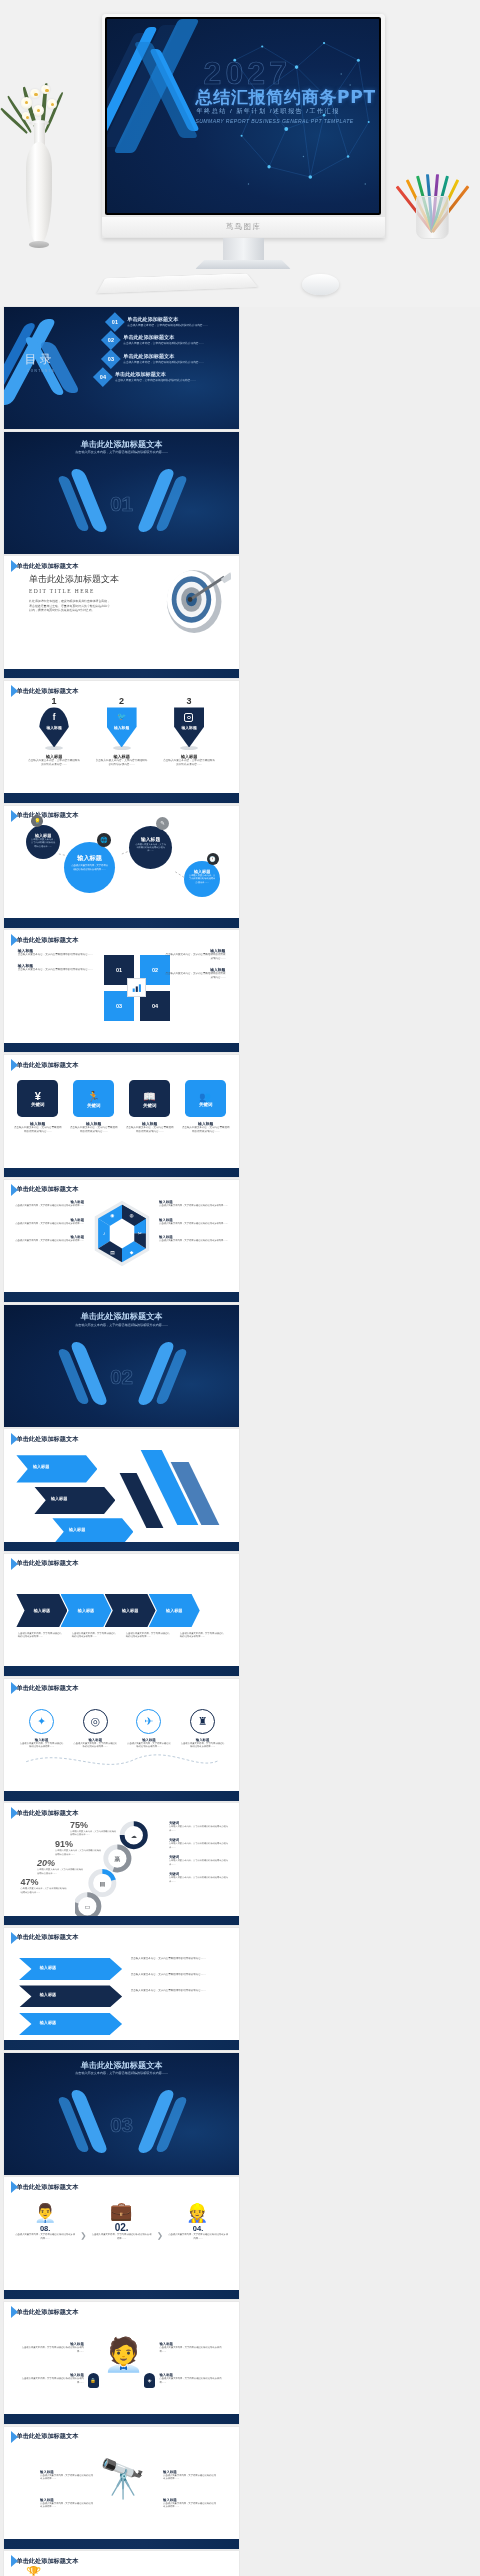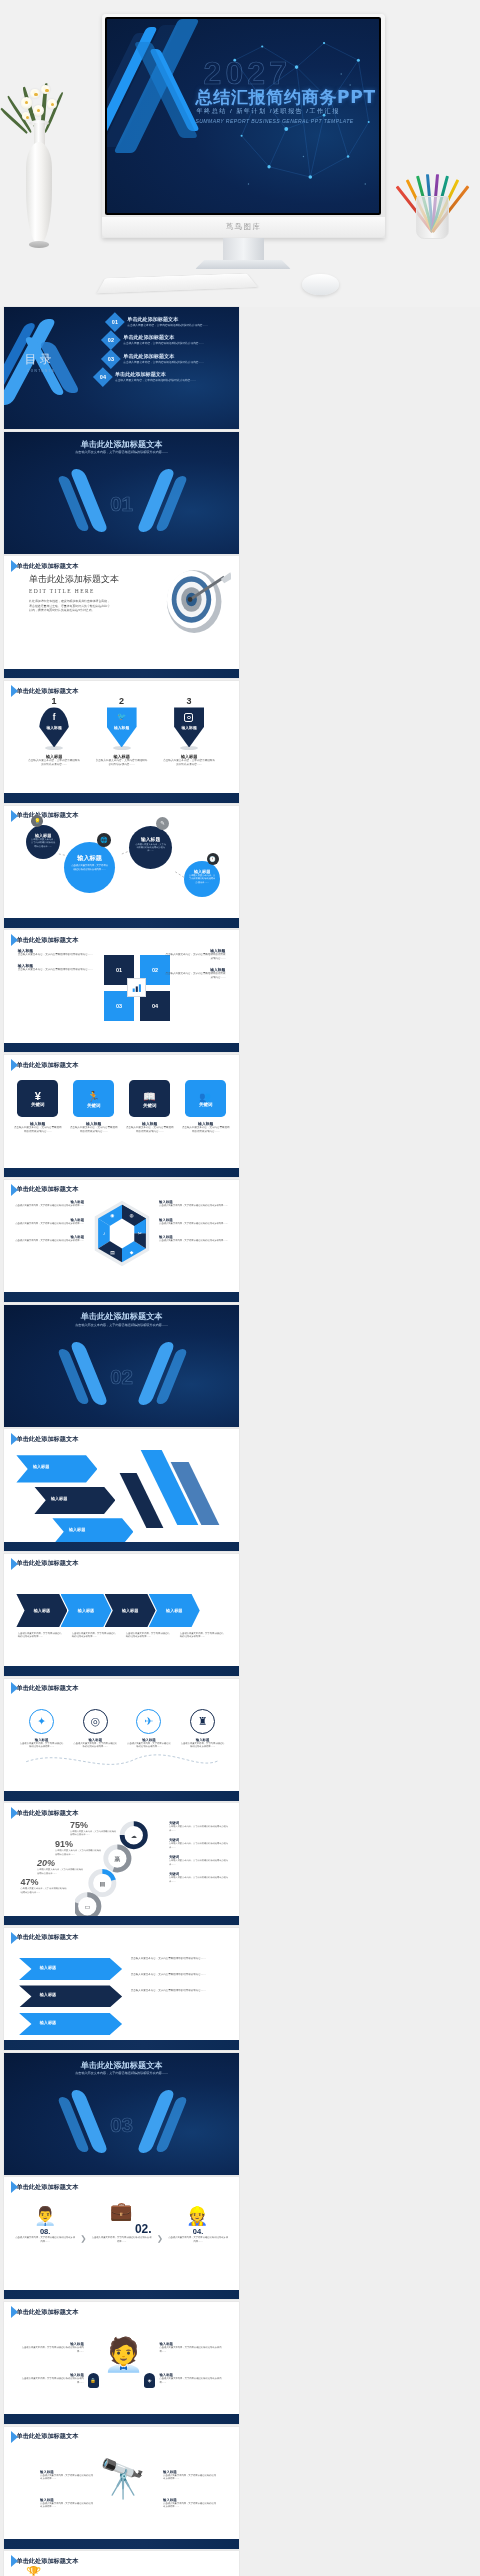--- a/index.html
+++ b/index.html
@@ -729,21 +729,21 @@
         </div>
       <div style="position:absolute;left:11px;top:23px;width:213px;display:flex;justify-content:space-between;align-items:flex-end;">
         <div style="width:60px;text-align:center;">
           <div style="font-size:18px;">👨‍💼</div>
           <div class="numbig" style="font-size:7.5px;color:#142a4e;font-weight:700;">08.</div>
           <div class="ttxt" style="font-size:2.3px;">点击输入简要文本内容，文字内容需概括精炼的说明该分项内容……</div>
         </div>
         <div style="font-size:7.5px;color:#9aa0a6;">❯</div>
         <div style="width:60px;text-align:center;">
           <div style="font-size:18px;">💼</div>
-          <div class="numbig" style="font-size:12px;color:#142a4e;font-weight:700;text-align:right;">02.</div>
+          <div class="numbig" style="font-size:10px;color:#142a4e;font-weight:700;">02.</div>
           <div class="ttxt" style="font-size:2.3px;">点击输入简要文本内容，文字内容需概括精炼的说明该分项内容……</div>
         </div>
         <div style="font-size:7.5px;color:#9aa0a6;">❯</div>
         <div style="width:60px;text-align:center;">
           <div style="font-size:18px;">👷</div>
           <div class="numbig" style="font-size:7.5px;color:#142a4e;font-weight:700;">04.</div>
           <div class="ttxt" style="font-size:2.3px;">点击输入简要文本内容，文字内容需概括精炼的说明该分项内容……</div>
         </div>
       </div>
       <div class="s-foot"></div>

